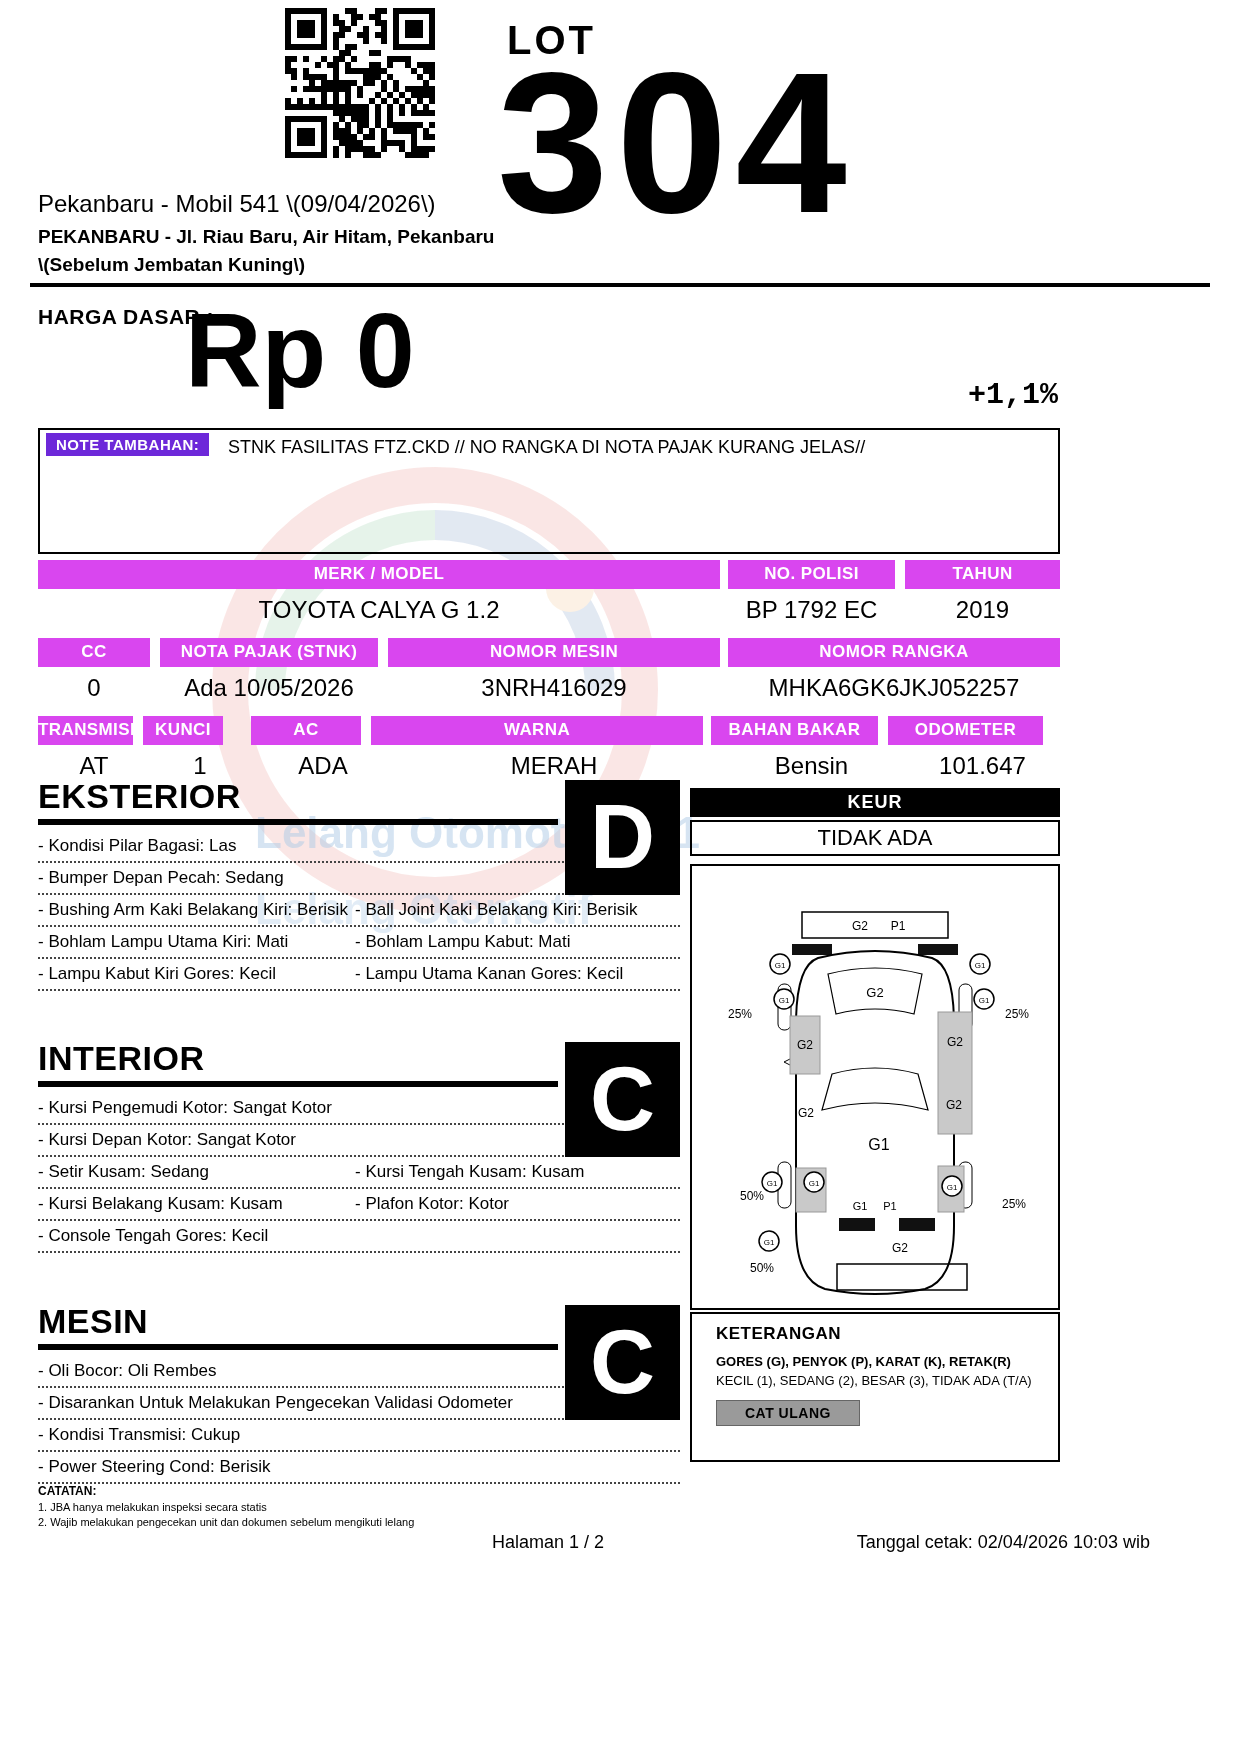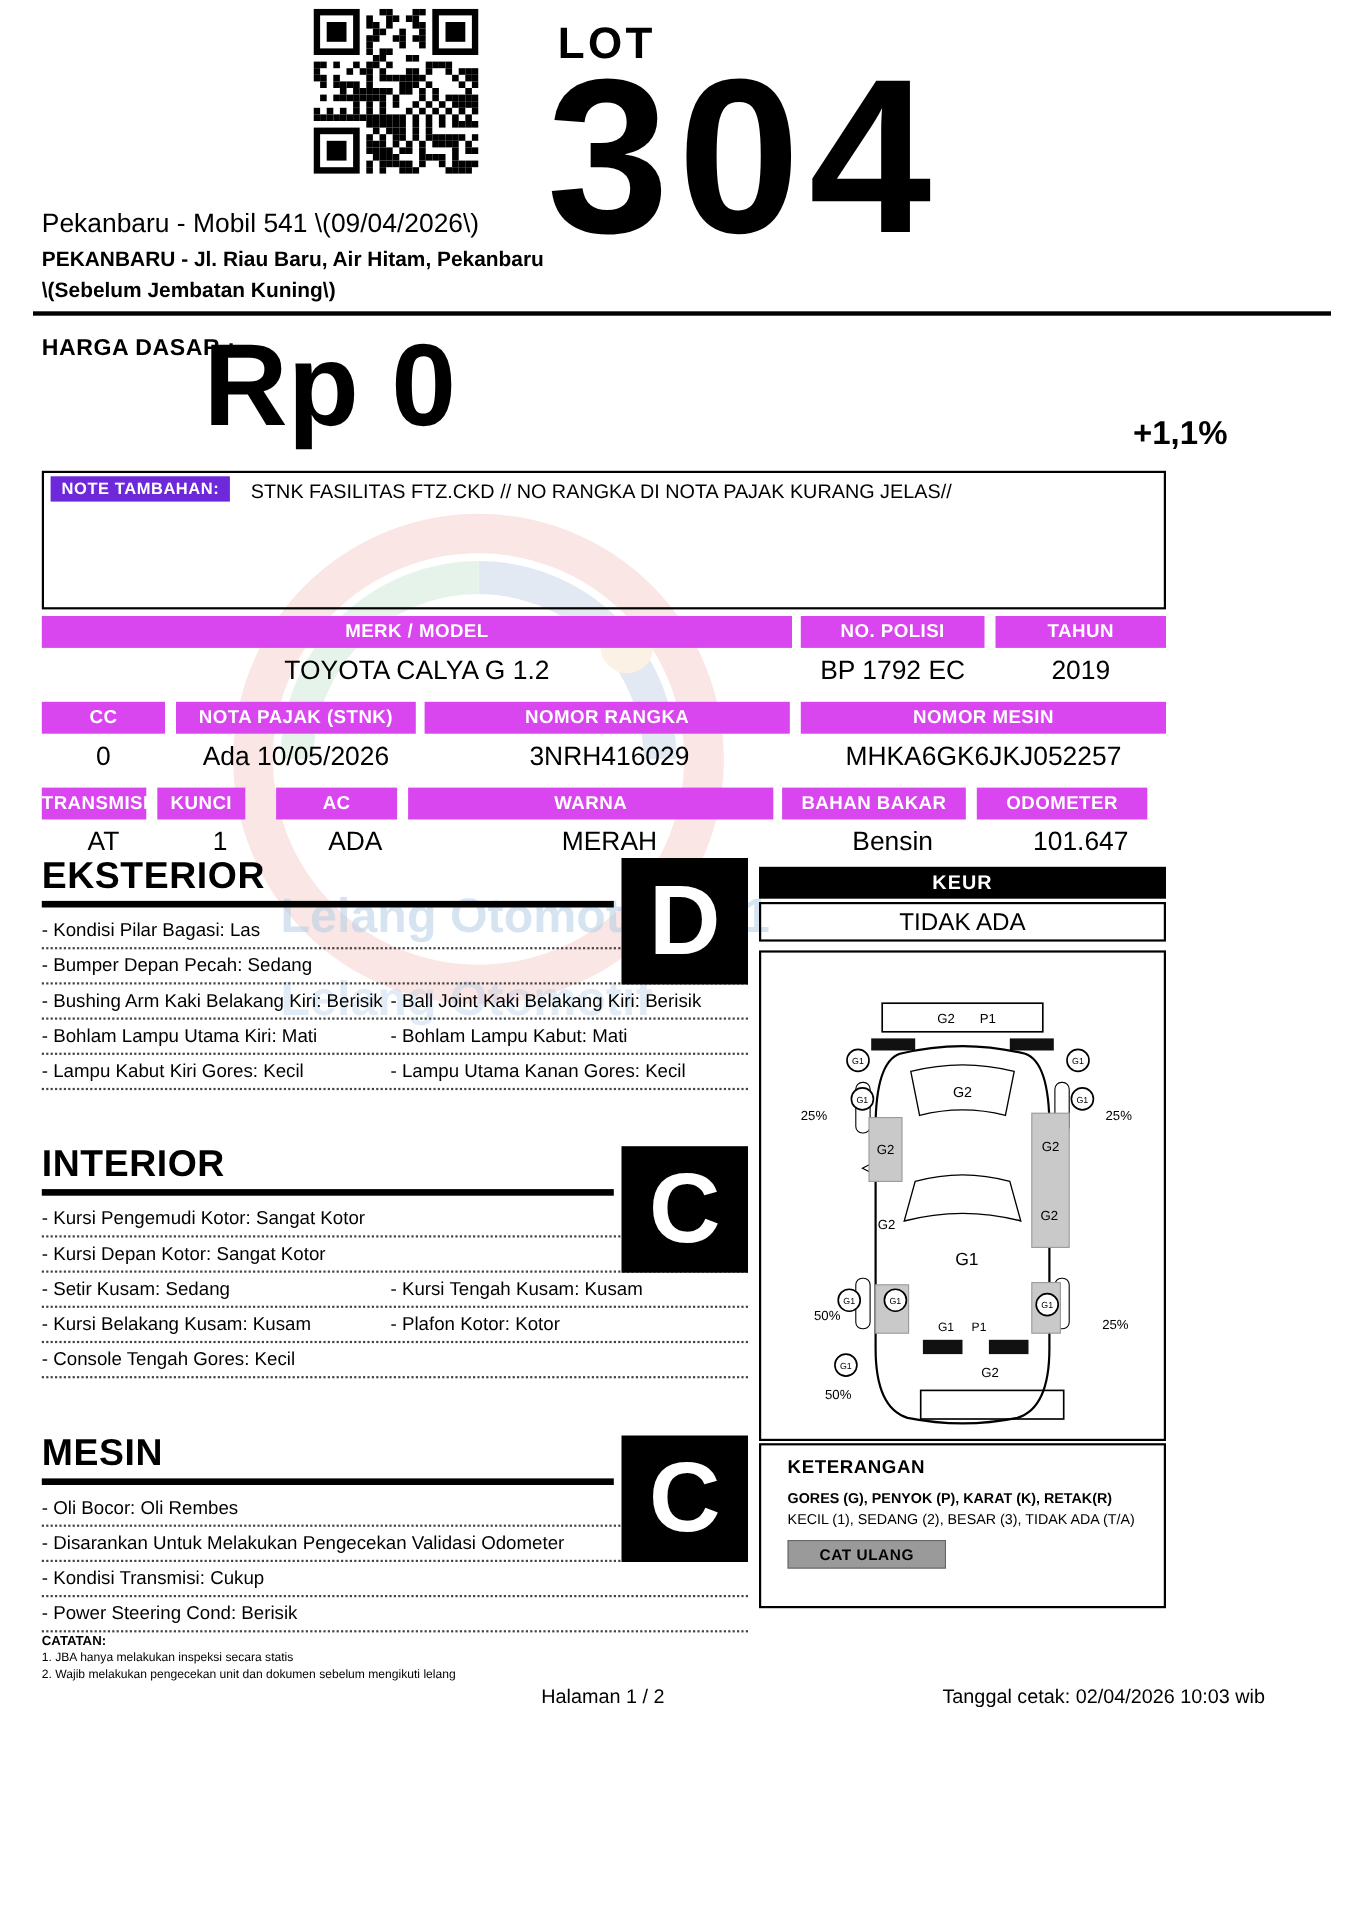--- a/index.html
+++ b/index.html
@@ -334,43 +334,43 @@
   <div class="abs" style="left:38px; top:190px; width:470px;">
     <div class="title-1">Pekanbaru - Mobil 541 \(09/04/2026\)</div>
     <div class="title-2">PEKANBARU - Jl. Riau Baru, Air Hitam, Pekanbaru</div>
     <div class="title-3">\(Sebelum Jembatan Kuning\)</div>
   </div>
 
   <div class="abs top-rule"></div>
 
   <div class="abs harga-label" style="left:38px; top:305px;">HARGA DASAR :</div>
   <div class="abs harga-value" style="left:185px; top:290px;">Rp 0</div>
-  <div class="abs increment" style="left:1030px; top:378px;">+1,1%</div>
+  <div class="abs increment" style="left:968px; top:378px;font-family:Liberation Mono, monospace;">+1,1%</div>
 
   <div class="abs note-box">
     <div class="note-label">NOTE TAMBAHAN:</div>
     <div class="note-text">STNK FASILITAS FTZ.CKD // NO RANGKA DI NOTA PAJAK KURANG JELAS//</div>
   </div>
 
   <div class="abs vtable">
     <div class="vrow">
       <div class="vcell vhead" style="width:682px;">MERK / MODEL</div>
       <div class="vcell vhead" style="width:167px; margin-left:8px;">NO. POLISI</div>
       <div class="vcell vhead" style="width:155px; margin-left:10px;">TAHUN</div>
     </div>
     <div class="vrow" style="margin:2px 0 6px;">
       <div class="vcell vval" style="width:682px;">TOYOTA CALYA G 1.2</div>
       <div class="vcell vval" style="width:167px; margin-left:8px;">BP 1792 EC</div>
       <div class="vcell vval" style="width:155px; margin-left:10px;">2019</div>
     </div>
     <div class="vrow">
       <div class="vcell vhead" style="width:112px;">CC</div>
       <div class="vcell vhead" style="width:218px; margin-left:10px;">NOTA PAJAK (STNK)</div>
+      <div class="vcell vhead" style="width:332px; margin-left:10px;">NOMOR MESIN</div>
       <div class="vcell vhead" style="width:332px; margin-left:8px;">NOMOR RANGKA</div>
-      <div class="vcell vhead" style="width:332px; margin-left:10px;">NOMOR MESIN</div>
     </div>
     <div class="vrow" style="margin:2px 0 6px;">
       <div class="vcell vval" style="width:112px;">0</div>
       <div class="vcell vval" style="width:218px; margin-left:10px;">Ada 10/05/2026</div>
       <div class="vcell vval" style="width:332px; margin-left:10px;">3NRH416029</div>
       <div class="vcell vval" style="width:332px; margin-left:8px;">MHKA6GK6JKJ052257</div>
     </div>
     <div class="vrow">
       <div class="vcell vhead" style="width:95px;text-align:center;">TRANSMISI</div>
       <div class="vcell vhead" style="width:80px; margin-left:10px;">KUNCI</div>

